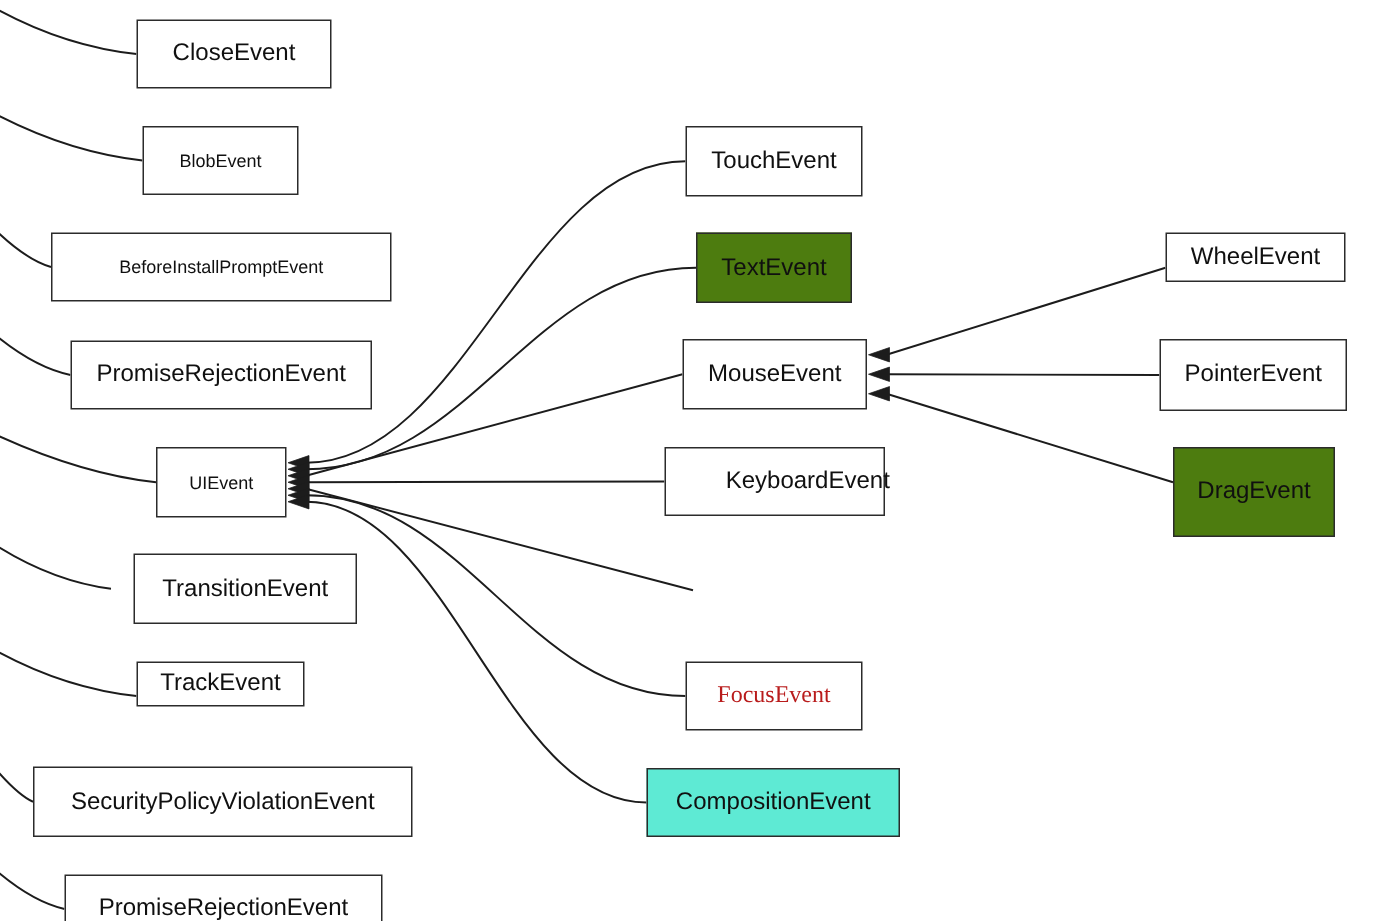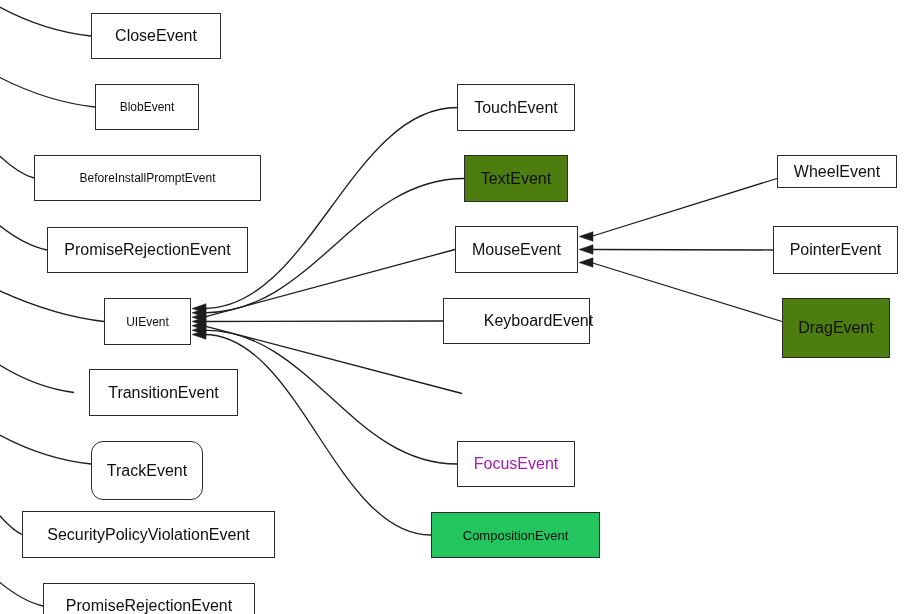--- a/index.html
+++ b/index.html
@@ -94,45 +94,45 @@
     </div>
     <div class="node" style="left: 47px; top: 227px; width: 201px; height: 46px; border-color: rgb(43, 43, 43); background: rgb(255, 255, 255); color: rgb(16, 16, 16); font-size: 16px;">
       <span>PromiseRejectionEvent</span>
     </div>
     <div class="node" style="left: 104px; top: 298px; width: 87px; height: 47px; border-color: rgb(43, 43, 43); background: rgb(255, 255, 255); color: rgb(16, 16, 16); font-size: 12px;">
       <span>UIEvent</span>
     </div>
     <div class="node" style="left: 74px; top: 369px; width: 149px; height: 47px; border-color: rgb(43, 43, 43); background: rgb(255, 255, 255); color: rgb(16, 16, 16); font-size: 16px; margin-left: 15px;">
       <span>TransitionEvent</span>
     </div>
-    <div class="node" style="left: 91px; top: 441px; width: 112px; height: 59px; border-color: rgb(43, 43, 43); background: rgb(255, 255, 255); color: rgb(16, 16, 16); font-size: 16px; border-radius: 12px;">
+    <div class="node" style="left: 91px; top: 441px; width: 112px; height: 30px; border-color: rgb(43, 43, 43); background: rgb(255, 255, 255); color: rgb(16, 16, 16); font-size: 16px;">
       <span>TrackEvent</span>
     </div>
     <div class="node" style="left: 22px; top: 511px; width: 253px; height: 47px; border-color: rgb(43, 43, 43); background: rgb(255, 255, 255); color: rgb(16, 16, 16); font-size: 16px;">
       <span>SecurityPolicyViolationEvent</span>
     </div>
     <div class="node" style="left: 43px; top: 583px; width: 212px; height: 46px; border-color: rgb(43, 43, 43); background: rgb(255, 255, 255); color: rgb(16, 16, 16); font-size: 16px;">
       <span>PromiseRejectionEvent</span>
     </div>
     <div class="node" style="left: 457px; top: 84px; width: 118px; height: 47px; border-color: rgb(43, 43, 43); background: rgb(255, 255, 255); color: rgb(16, 16, 16); font-size: 16px;">
       <span>TouchEvent</span>
     </div>
     <div class="node" style="left: 464px; top: 155px; width: 104px; height: 47px; border-color: rgb(43, 43, 43); background: #4d7c0f; color: rgb(16, 16, 16); font-size: 16px;">
       <span>TextEvent</span>
     </div>
     <div class="node" style="left: 455px; top: 226px; width: 123px; height: 47px; border-color: rgb(43, 43, 43); background: rgb(255, 255, 255); color: rgb(16, 16, 16); font-size: 16px;">
       <span>MouseEvent</span>
     </div>
     <div class="node" style="left: 443px; top: 298px; width: 147px; height: 46px; border-color: rgb(43, 43, 43); background: rgb(255, 255, 255); color: rgb(16, 16, 16); font-size: 16px; padding-left: 44px;">
       <span>KeyboardEvent</span>
     </div>
-    <div class="node" style="left: 457px; top: 441px; width: 118px; height: 46px; border-color: rgb(43, 43, 43); background: rgb(255, 255, 255); color: #a21caf; font-size: 16px;">
+    <div class="node" style="left: 457px; top: 441px; width: 118px; height: 46px; border-color: rgb(43, 43, 43); background: rgb(255, 255, 255); color: #b91c1c; font-size: 16px; font-family: Liberation Serif, serif;">
       <span>FocusEvent</span>
     </div>
-    <div class="node" style="left: 431px; top: 512px; width: 169px; height: 46px; border-color: rgb(43, 43, 43); background: #22c55e; color: rgb(16, 16, 16); font-size: 13px;">
+    <div class="node" style="left: 431px; top: 512px; width: 169px; height: 46px; border-color: rgb(43, 43, 43); background: #5eead4; color: rgb(16, 16, 16); font-size: 16px;">
       <span>CompositionEvent</span>
     </div>
     <div class="node" style="left: 777px; top: 155px; width: 120px; height: 33px; border-color: rgb(43, 43, 43); background: rgb(255, 255, 255); color: rgb(16, 16, 16); font-size: 16px;">
       <span>WheelEvent</span>
     </div>
     <div class="node" style="left: 773px; top: 226px; width: 125px; height: 48px; border-color: rgb(43, 43, 43); background: rgb(255, 255, 255); color: rgb(16, 16, 16); font-size: 16px;">
       <span>PointerEvent</span>
     </div>
     <div class="node" style="left: 782px; top: 298px; width: 108px; height: 60px; border-color: rgb(43, 43, 43); background: #4d7c0f; color: rgb(16, 16, 16); font-size: 16px;">
       <span>DragEvent</span>

